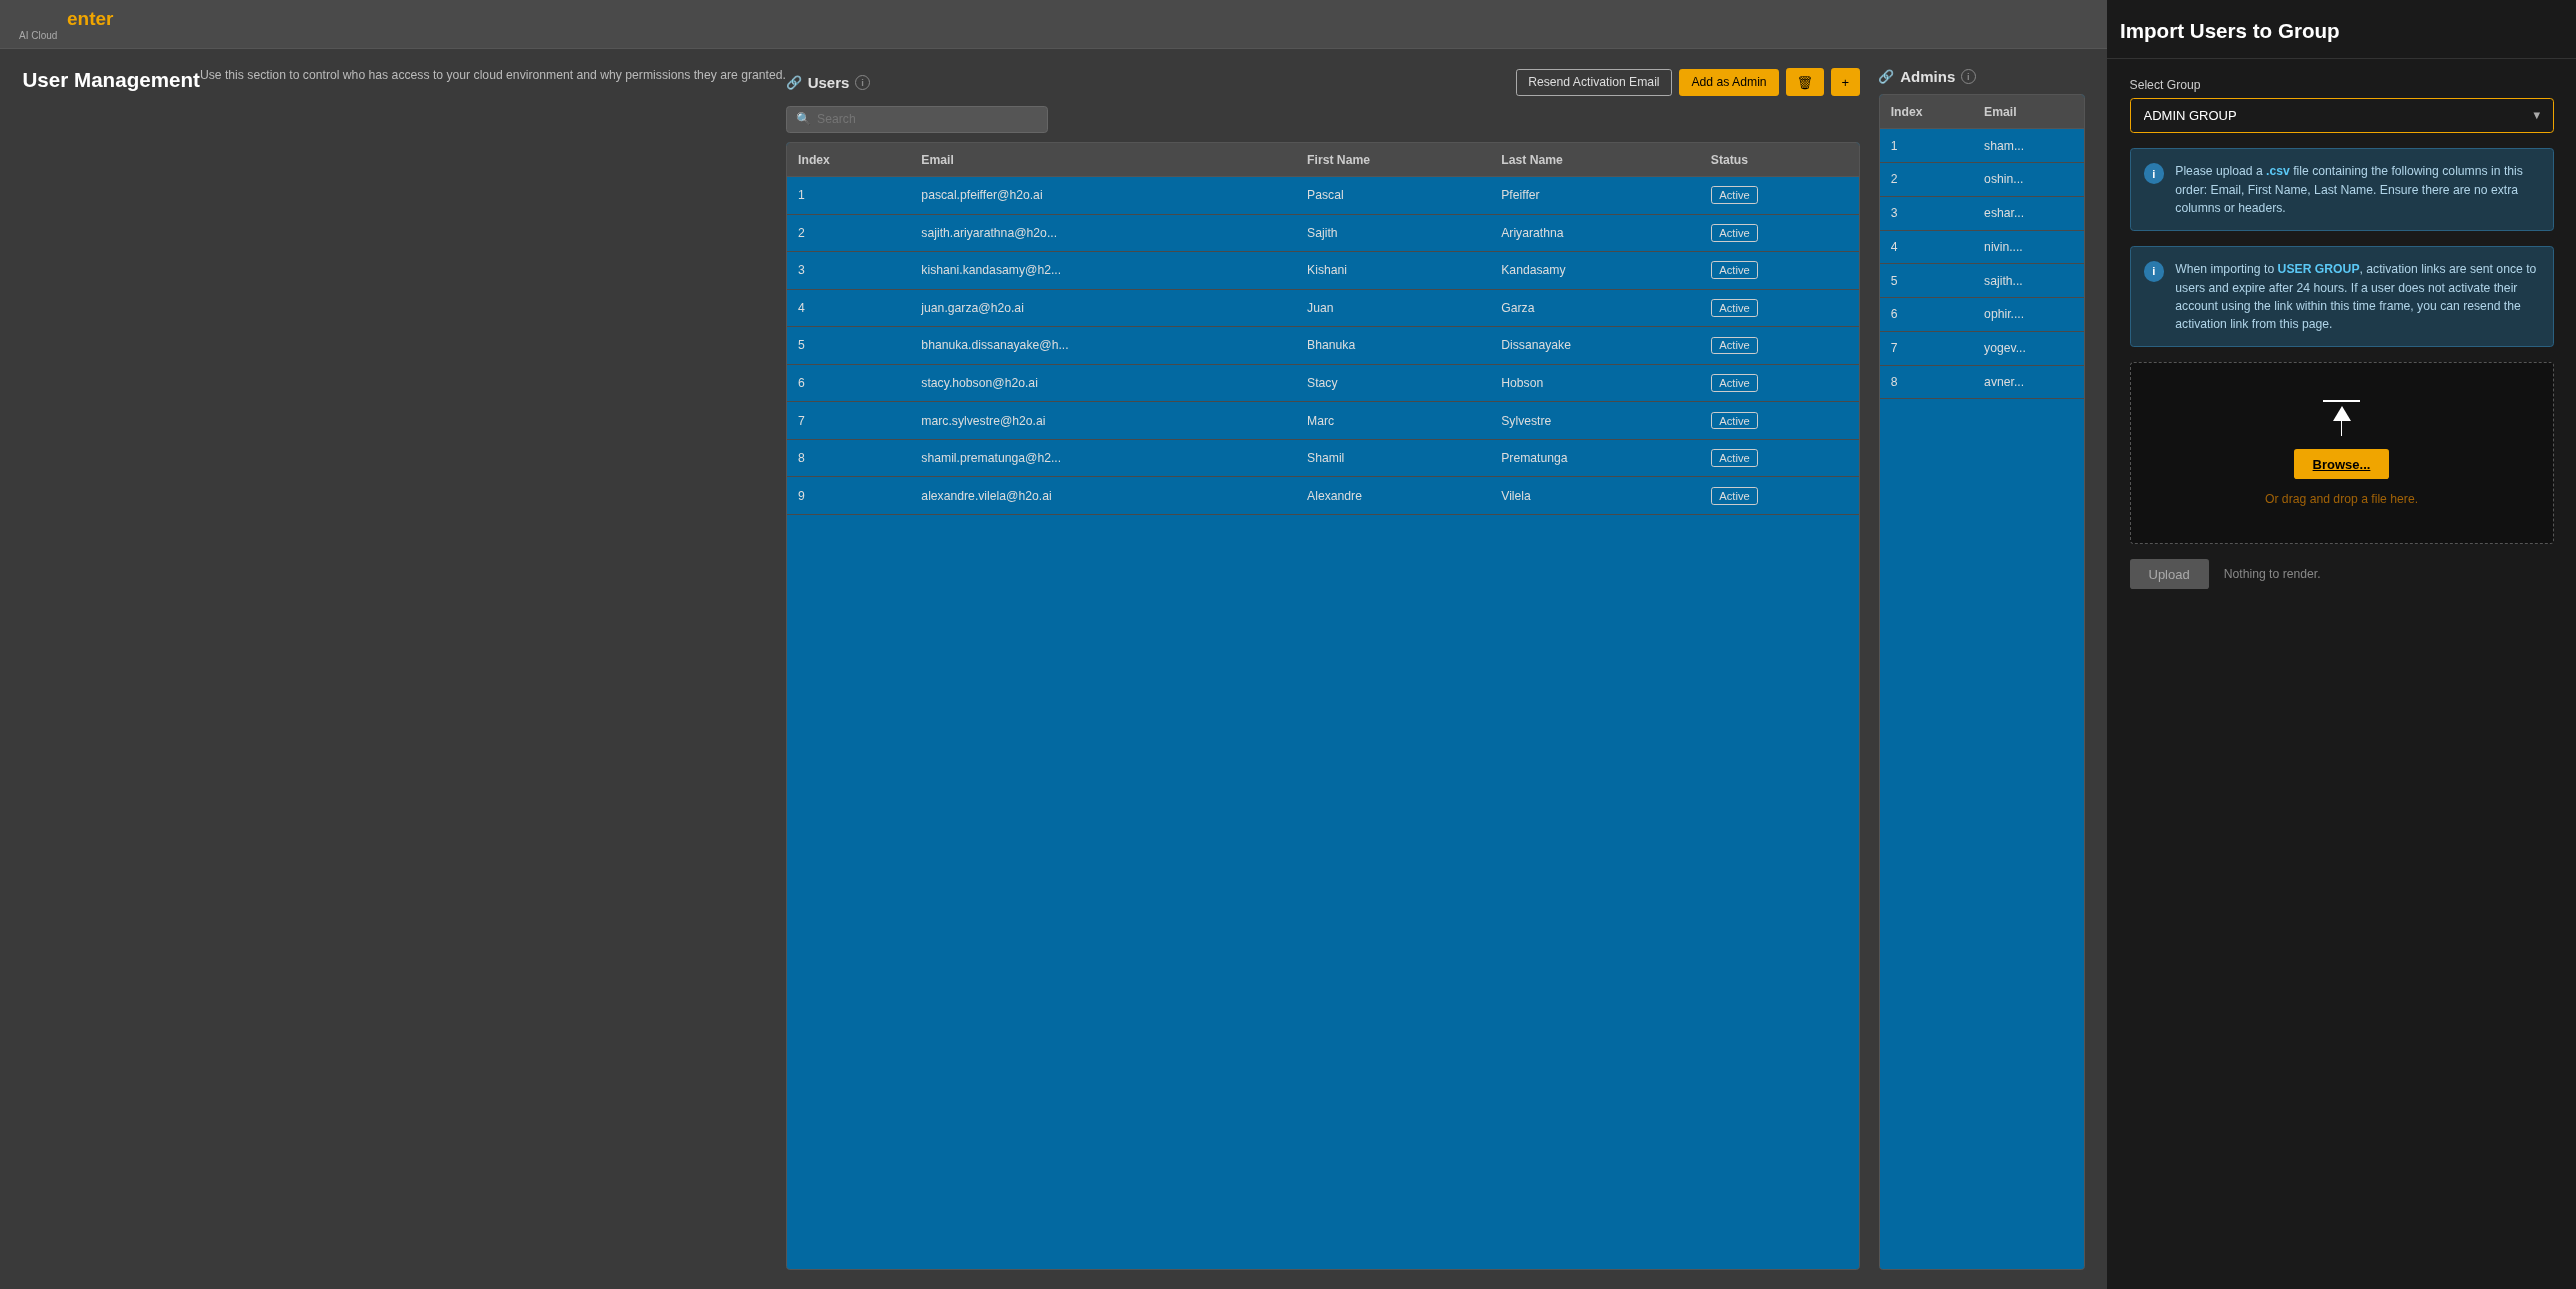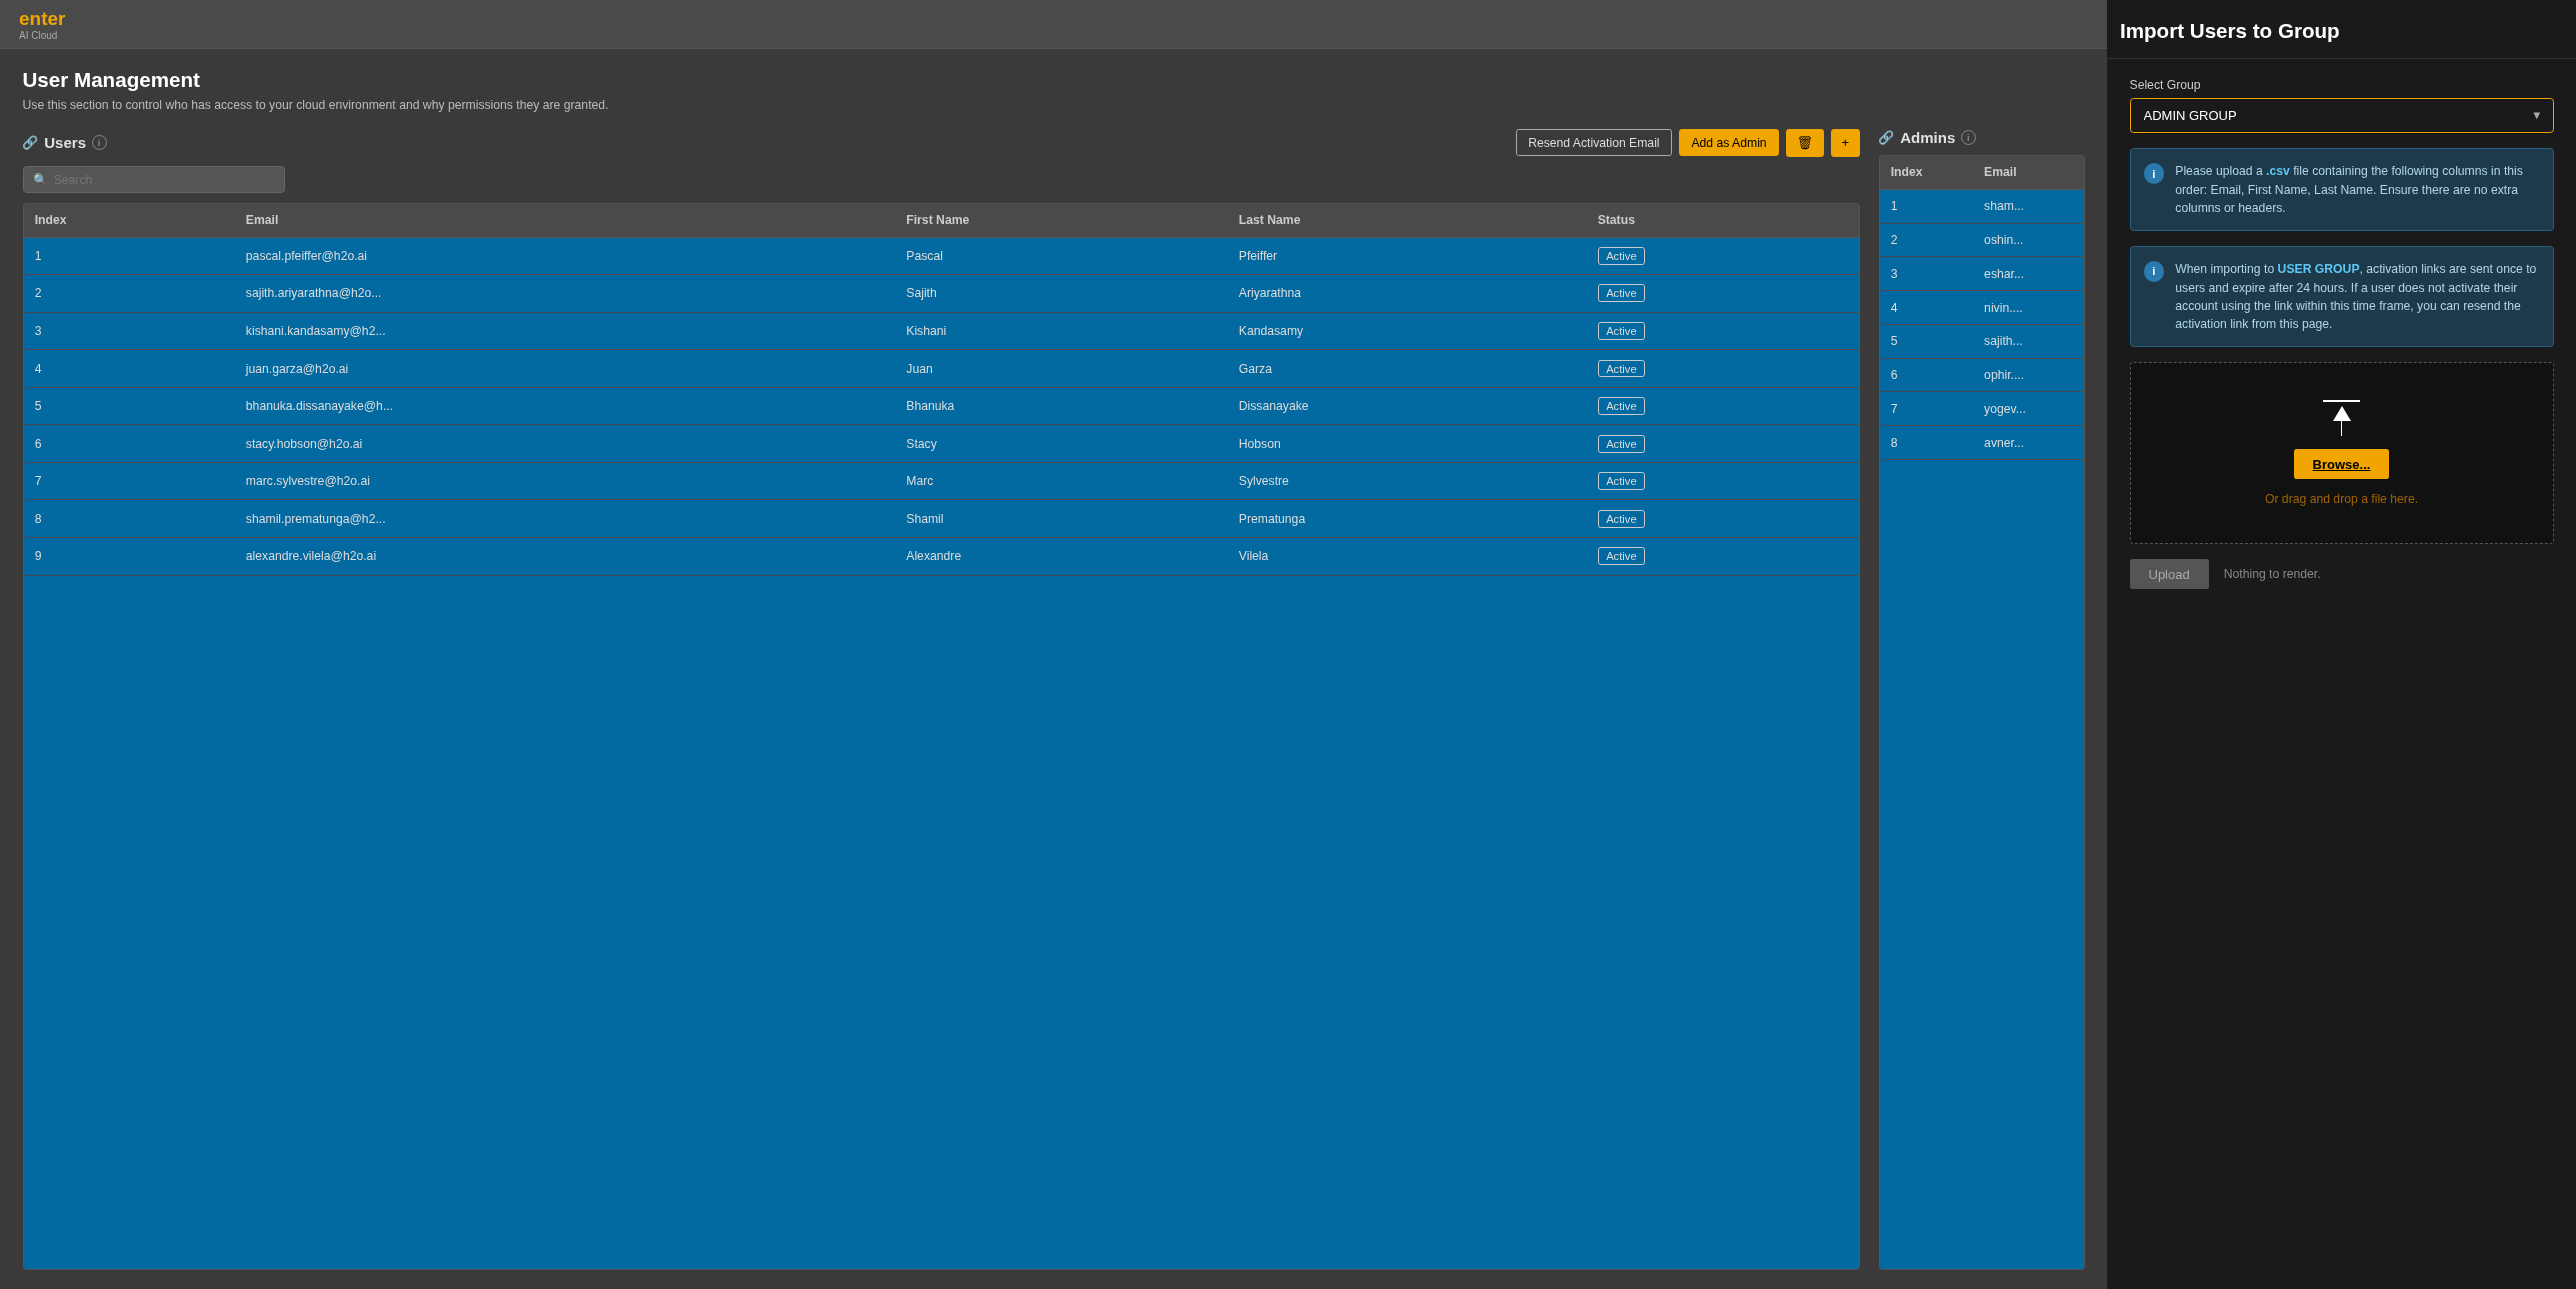--- a/index.html
+++ b/index.html
@@ -23,31 +23,32 @@
 
     .app-header {
       background: #4a4a4a;
       padding: 7.5px 19px;
       border-bottom: 0.9px solid #555;
     }
     .app-header .app-name {
       color: #f0a500;
       font-size: 19px;
       font-weight: bold;
+      margin-left: 48px;
     }
     .app-header .app-sub {
       color: #aaa;
       font-size: 10px;
     }
 
     .page-content {
       padding: 19px 22.5px;
       flex: 1;
       display: flex;
-      flex-direction: column;
+      flex-direction: row;
       overflow: hidden;
     }
 
     .page-title {
       font-size: 20.6px;
       font-weight: bold;
       color: #fff;
       margin-bottom: 5.6px;
     }
 

